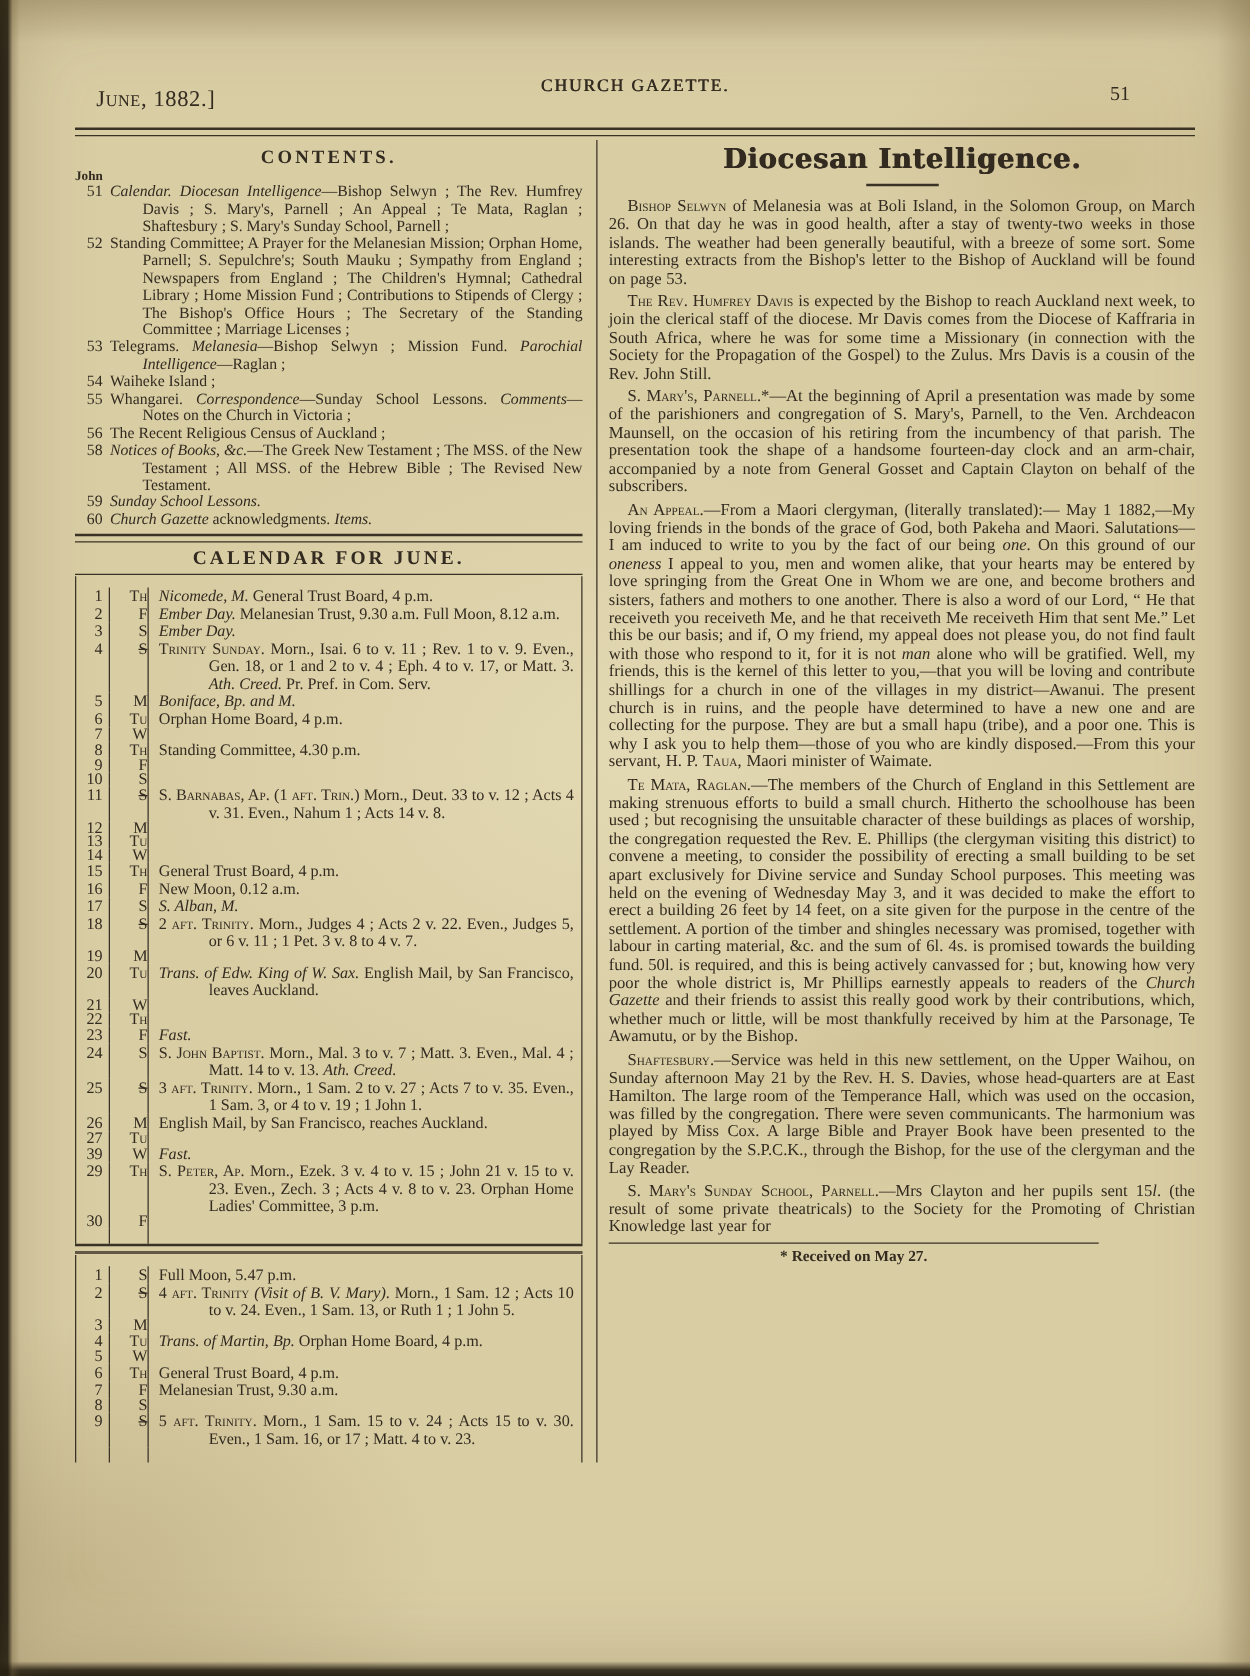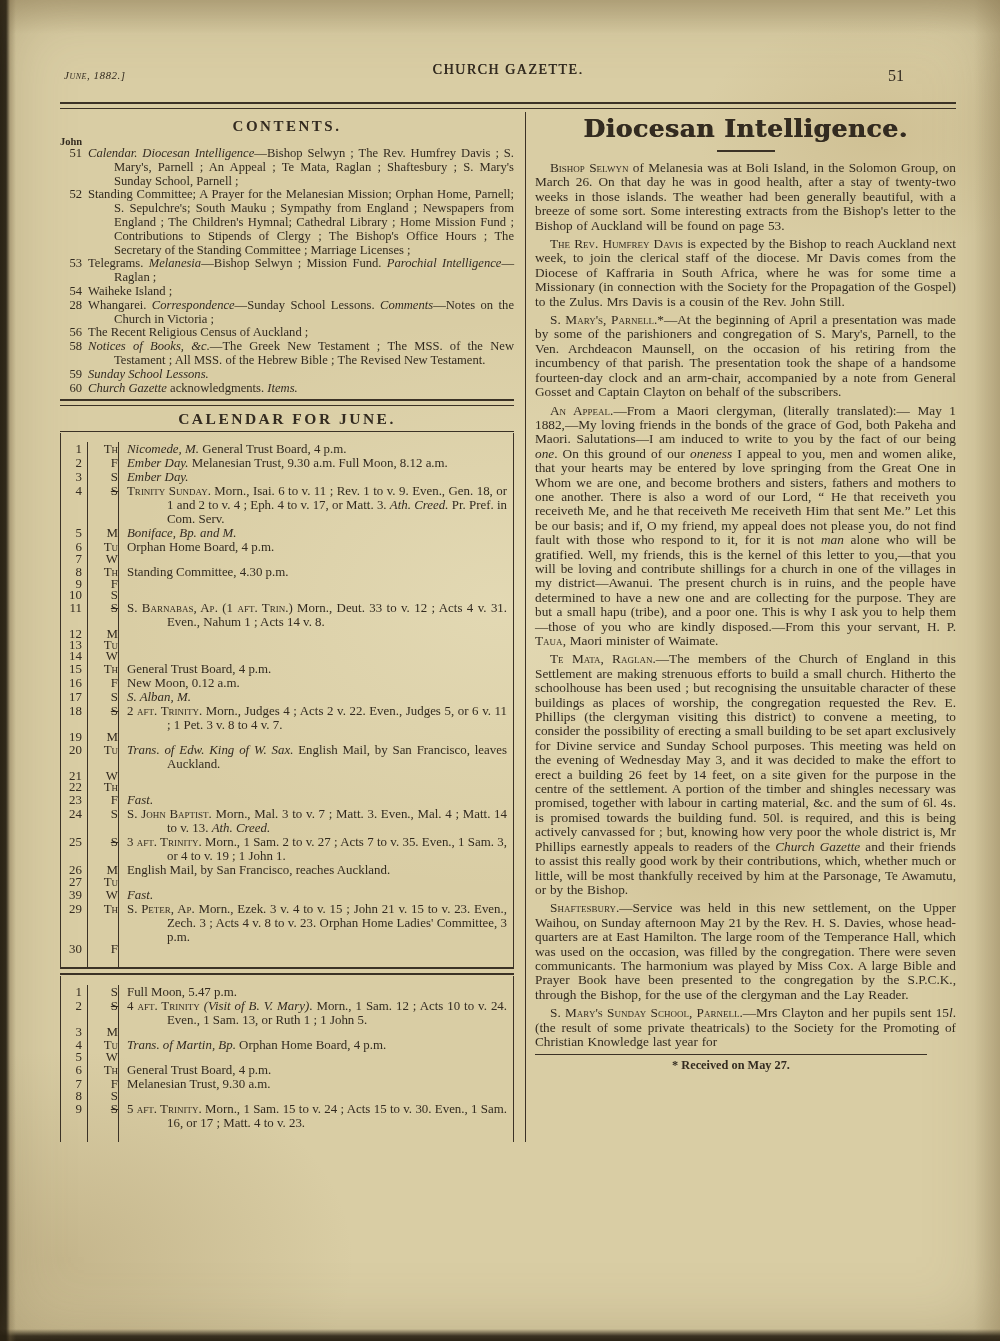--- a/index.html
+++ b/index.html
@@ -16,30 +16,30 @@
       linear-gradient(270deg, rgba(146,127,88,.35) 0px, rgba(0,0,0,0) 26px),
       radial-gradient(ellipse 260px 170px at 88% 10%, rgba(182,158,105,.28), rgba(0,0,0,0) 70%),
       radial-gradient(ellipse 200px 140px at 72% 64%, rgba(178,152,100,.22), rgba(0,0,0,0) 70%),
       radial-gradient(ellipse 420px 300px at 6% 94%, rgba(150,128,84,.3), rgba(0,0,0,0) 70%),
       radial-gradient(ellipse 500px 380px at 50% 45%, rgba(236,228,194,.5), rgba(0,0,0,0) 75%);
     box-shadow: inset 0 0 70px rgba(110,92,55,.35);
   }
   .content{position:absolute;left:60px;top:60px;width:896px;}
   
   .masthead{position:relative;height:34px;}
-  .issue-date{position:absolute;left:4px;top:9px;font-size:11px;font-variant:small-caps;letter-spacing:.5px;font-style:italic;}
+  .issue-date{position:absolute;left:17px;top:9px;font-size:18px;font-variant:small-caps;letter-spacing:.5px;}
   .gazette-title{position:absolute;left:0;right:0;top:2px;margin:0;text-align:center;
     font-size:14px;font-weight:normal;letter-spacing:1.5px;text-shadow:.5px 0 0 currentColor;}
   .page-no{position:absolute;right:52px;top:7px;font-size:16px;}
   .dbl-rule{height:4px;border-top:2.6px solid var(--ink-soft);border-bottom:1.1px solid var(--ink-soft);}
   .dbl-rule.head{margin-top:8px;}
   .thin-rule{border-top:1.1px solid var(--ink-soft);}
   
   .cols{display:flex;align-items:stretch;margin-top:3px;}
-  .col-left{width:454px;flex:none;}
+  .col-left{width:406px;flex:none;}
   .col-divider{flex:none;width:0;border-left:1.6px solid var(--ink-soft);margin-left:11px;}
   .col-right{flex:1;padding-left:9px;min-width:0;}
   
   .sec-heading{margin:6px 0 2px;text-align:center;font-size:15px;font-weight:bold;letter-spacing:2.5px;}
   .page-label{font-size:10.5px;font-weight:bold;margin:0 0 0 0;line-height:10px;}
   .entry{display:flex;font-size:12.6px;line-height:13.8px;}
   .entry .num{flex:none;width:22px;text-align:right;}
   .entry .etxt{flex:1;margin-left:6px;padding-left:26px;text-indent:-26px;text-align:justify;}
   .contents-block{margin-bottom:4px;}
   
@@ -48,21 +48,21 @@
     padding-top:9px;margin-top:1px;}
   .crow{display:flex;font-size:12.9px;line-height:14px;}
   .crow.empty{line-height:11px;height:11px;}
   .crow.spacer{height:12px;}
   .cd{flex:none;width:21px;text-align:right;}
   .cw{flex:none;width:30px;text-align:right;font-variant:small-caps;border-left:1.3px solid var(--ink-soft);margin-left:5px;}
   .cw.sun{text-decoration:line-through;text-decoration-thickness:1.3px;}
   .ct{flex:1;border-left:1.3px solid var(--ink-soft);padding:0 6px 0 48px;text-indent:-40px;text-align:justify;min-width:0;}
   
   .bl-heading{margin:2px 0 0;text-align:center;font-family:"DejaVu Serif",serif;font-weight:bold;
-    font-size:25px;letter-spacing:.5px;text-shadow:.7px 0 0 currentColor;}
+    font-size:22px;letter-spacing:.5px;text-shadow:.7px 0 0 currentColor;}
   .short-rule{width:58px;border-top:2px solid var(--ink-soft);margin:7px auto 9px;}
   .para{margin:0 0 4px;font-size:13.3px;line-height:14.4px;text-align:justify;text-indent:15px;word-spacing:.5px;}
   .sc{font-variant:small-caps;}
   .i{font-style:italic;}
   .foot-rule{border-top:1.4px solid var(--ink-soft);width:392px;margin-top:5px;}
   .footnote{width:392px;text-align:center;font-size:12.3px;font-weight:bold;margin-top:3px;}
 </style>
 </head>
 <body>
 
@@ -92,21 +92,21 @@
             </div>
             <div class="entry">
               <span class="num">53</span>
               <span class="etxt"><span>Telegrams.  </span><span class="i">Melanesia</span><span>—Bishop Selwyn ; Mission Fund.  </span><span class="i">Parochial Intelligence</span><span>—Raglan ;</span></span>
             </div>
             <div class="entry">
               <span class="num">54</span>
               <span class="etxt"><span>Waiheke Island ;</span></span>
             </div>
             <div class="entry">
-              <span class="num">28</span>
+              <span class="num">55</span>
               <span class="etxt"><span>Whangarei.  </span><span class="i">Correspondence</span><span>—Sunday School Lessons.  </span><span class="i">Comments</span><span>—Notes on the Church in Victoria ;</span></span>
             </div>
             <div class="entry">
               <span class="num">56</span>
               <span class="etxt"><span>The Recent Religious Census of Auckland ;</span></span>
             </div>
             <div class="entry">
               <span class="num">58</span>
               <span class="etxt"><span class="i">Notices of Books, &amp;c.</span><span>—The Greek New Testament ; The MSS. of the New Testament ; All MSS. of the Hebrew Bible ; The Revised New Testament.</span></span>
             </div>

